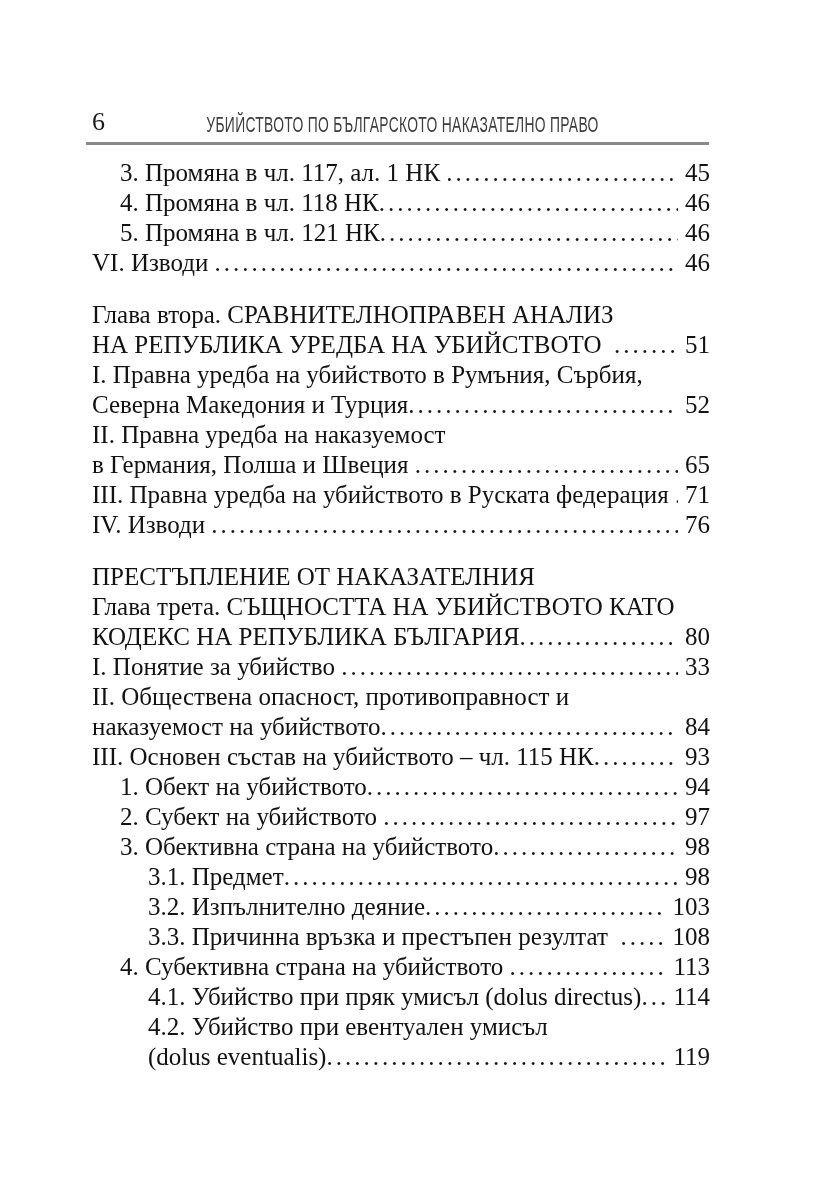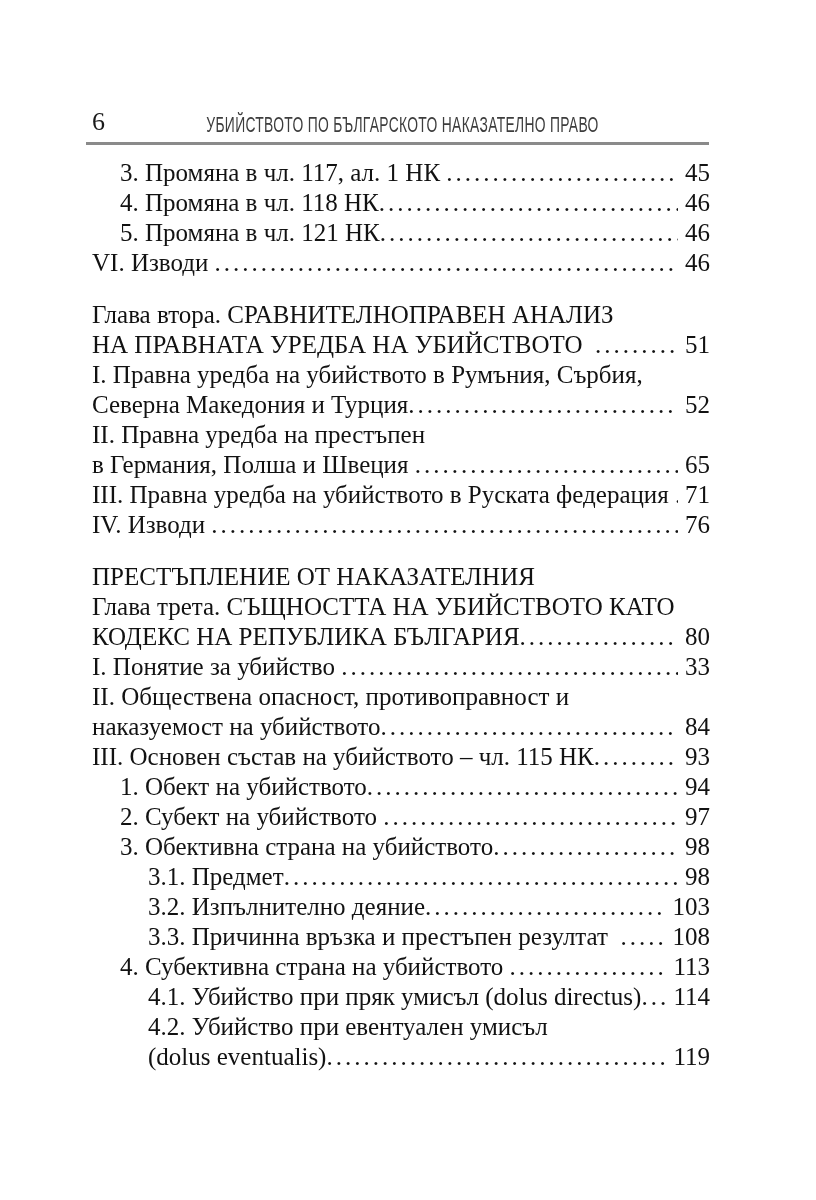--- a/index.html
+++ b/index.html
@@ -117,34 +117,34 @@
           <span class="toc-text">VI. Изводи </span>
           <span class="toc-leader"></span>
           <span class="toc-page">46</span>
         </div>
       </section>
       <section class="toc-section">
         <div class="toc-row">
           <span class="toc-text">Глава втора. СРАВНИТЕЛНОПРАВЕН АНАЛИЗ</span>
         </div>
         <div class="toc-row">
-          <span class="toc-text">НА ПРАВНАТА УРЕДБА НА УБИЙСТВОТО  </span>
+          <span class="toc-text">НА РЕПУБЛИКА УРЕДБА НА УБИЙСТВОТО  </span>
           <span class="toc-leader"></span>
           <span class="toc-page">51</span>
         </div>
         <div class="toc-row">
           <span class="toc-text">I. Правна уредба на убийството в Румъния, Сърбия,</span>
         </div>
         <div class="toc-row">
           <span class="toc-text">Северна Македония и Турция</span>
           <span class="toc-leader"></span>
           <span class="toc-page">52</span>
         </div>
         <div class="toc-row">
-          <span class="toc-text">II. Правна уредба на престъпен</span>
+          <span class="toc-text">II. Правна уредба на наказуемост</span>
         </div>
         <div class="toc-row">
           <span class="toc-text">в Германия, Полша и Швеция </span>
           <span class="toc-leader"></span>
           <span class="toc-page">65</span>
         </div>
         <div class="toc-row">
           <span class="toc-text">III. Правна уредба на убийството в Руската федерация </span>
           <span class="toc-leader"></span>
           <span class="toc-page">71</span>

